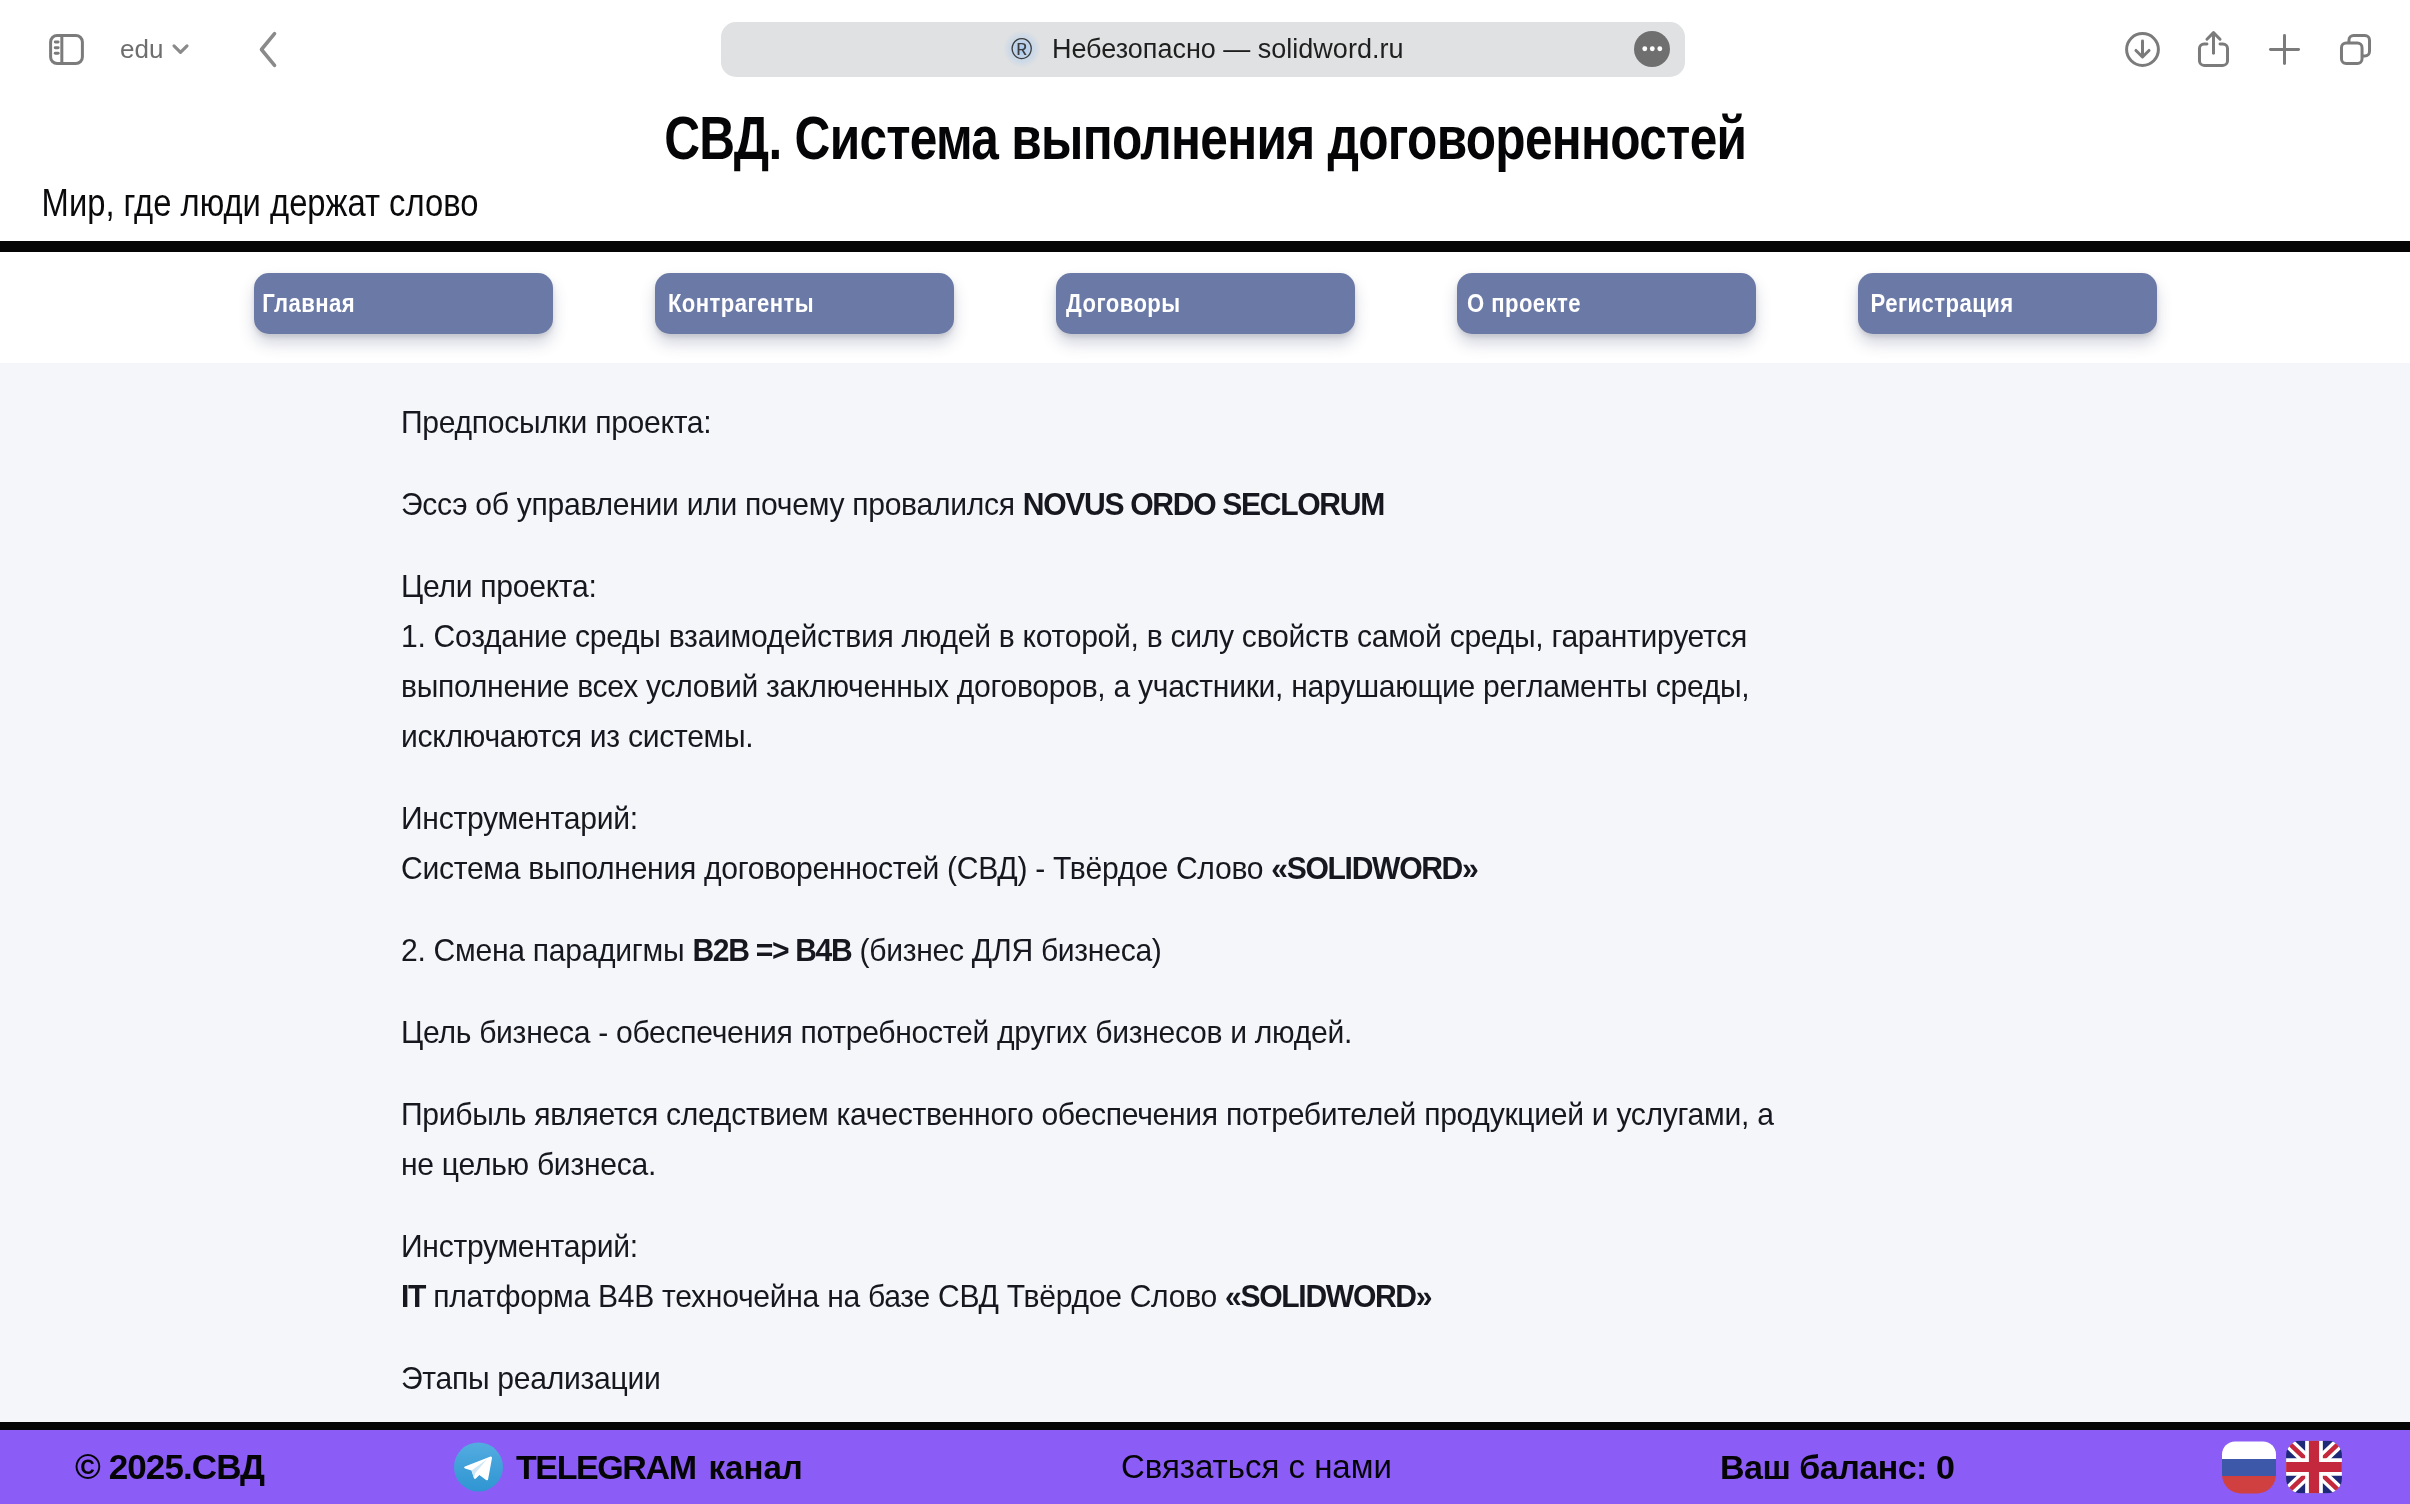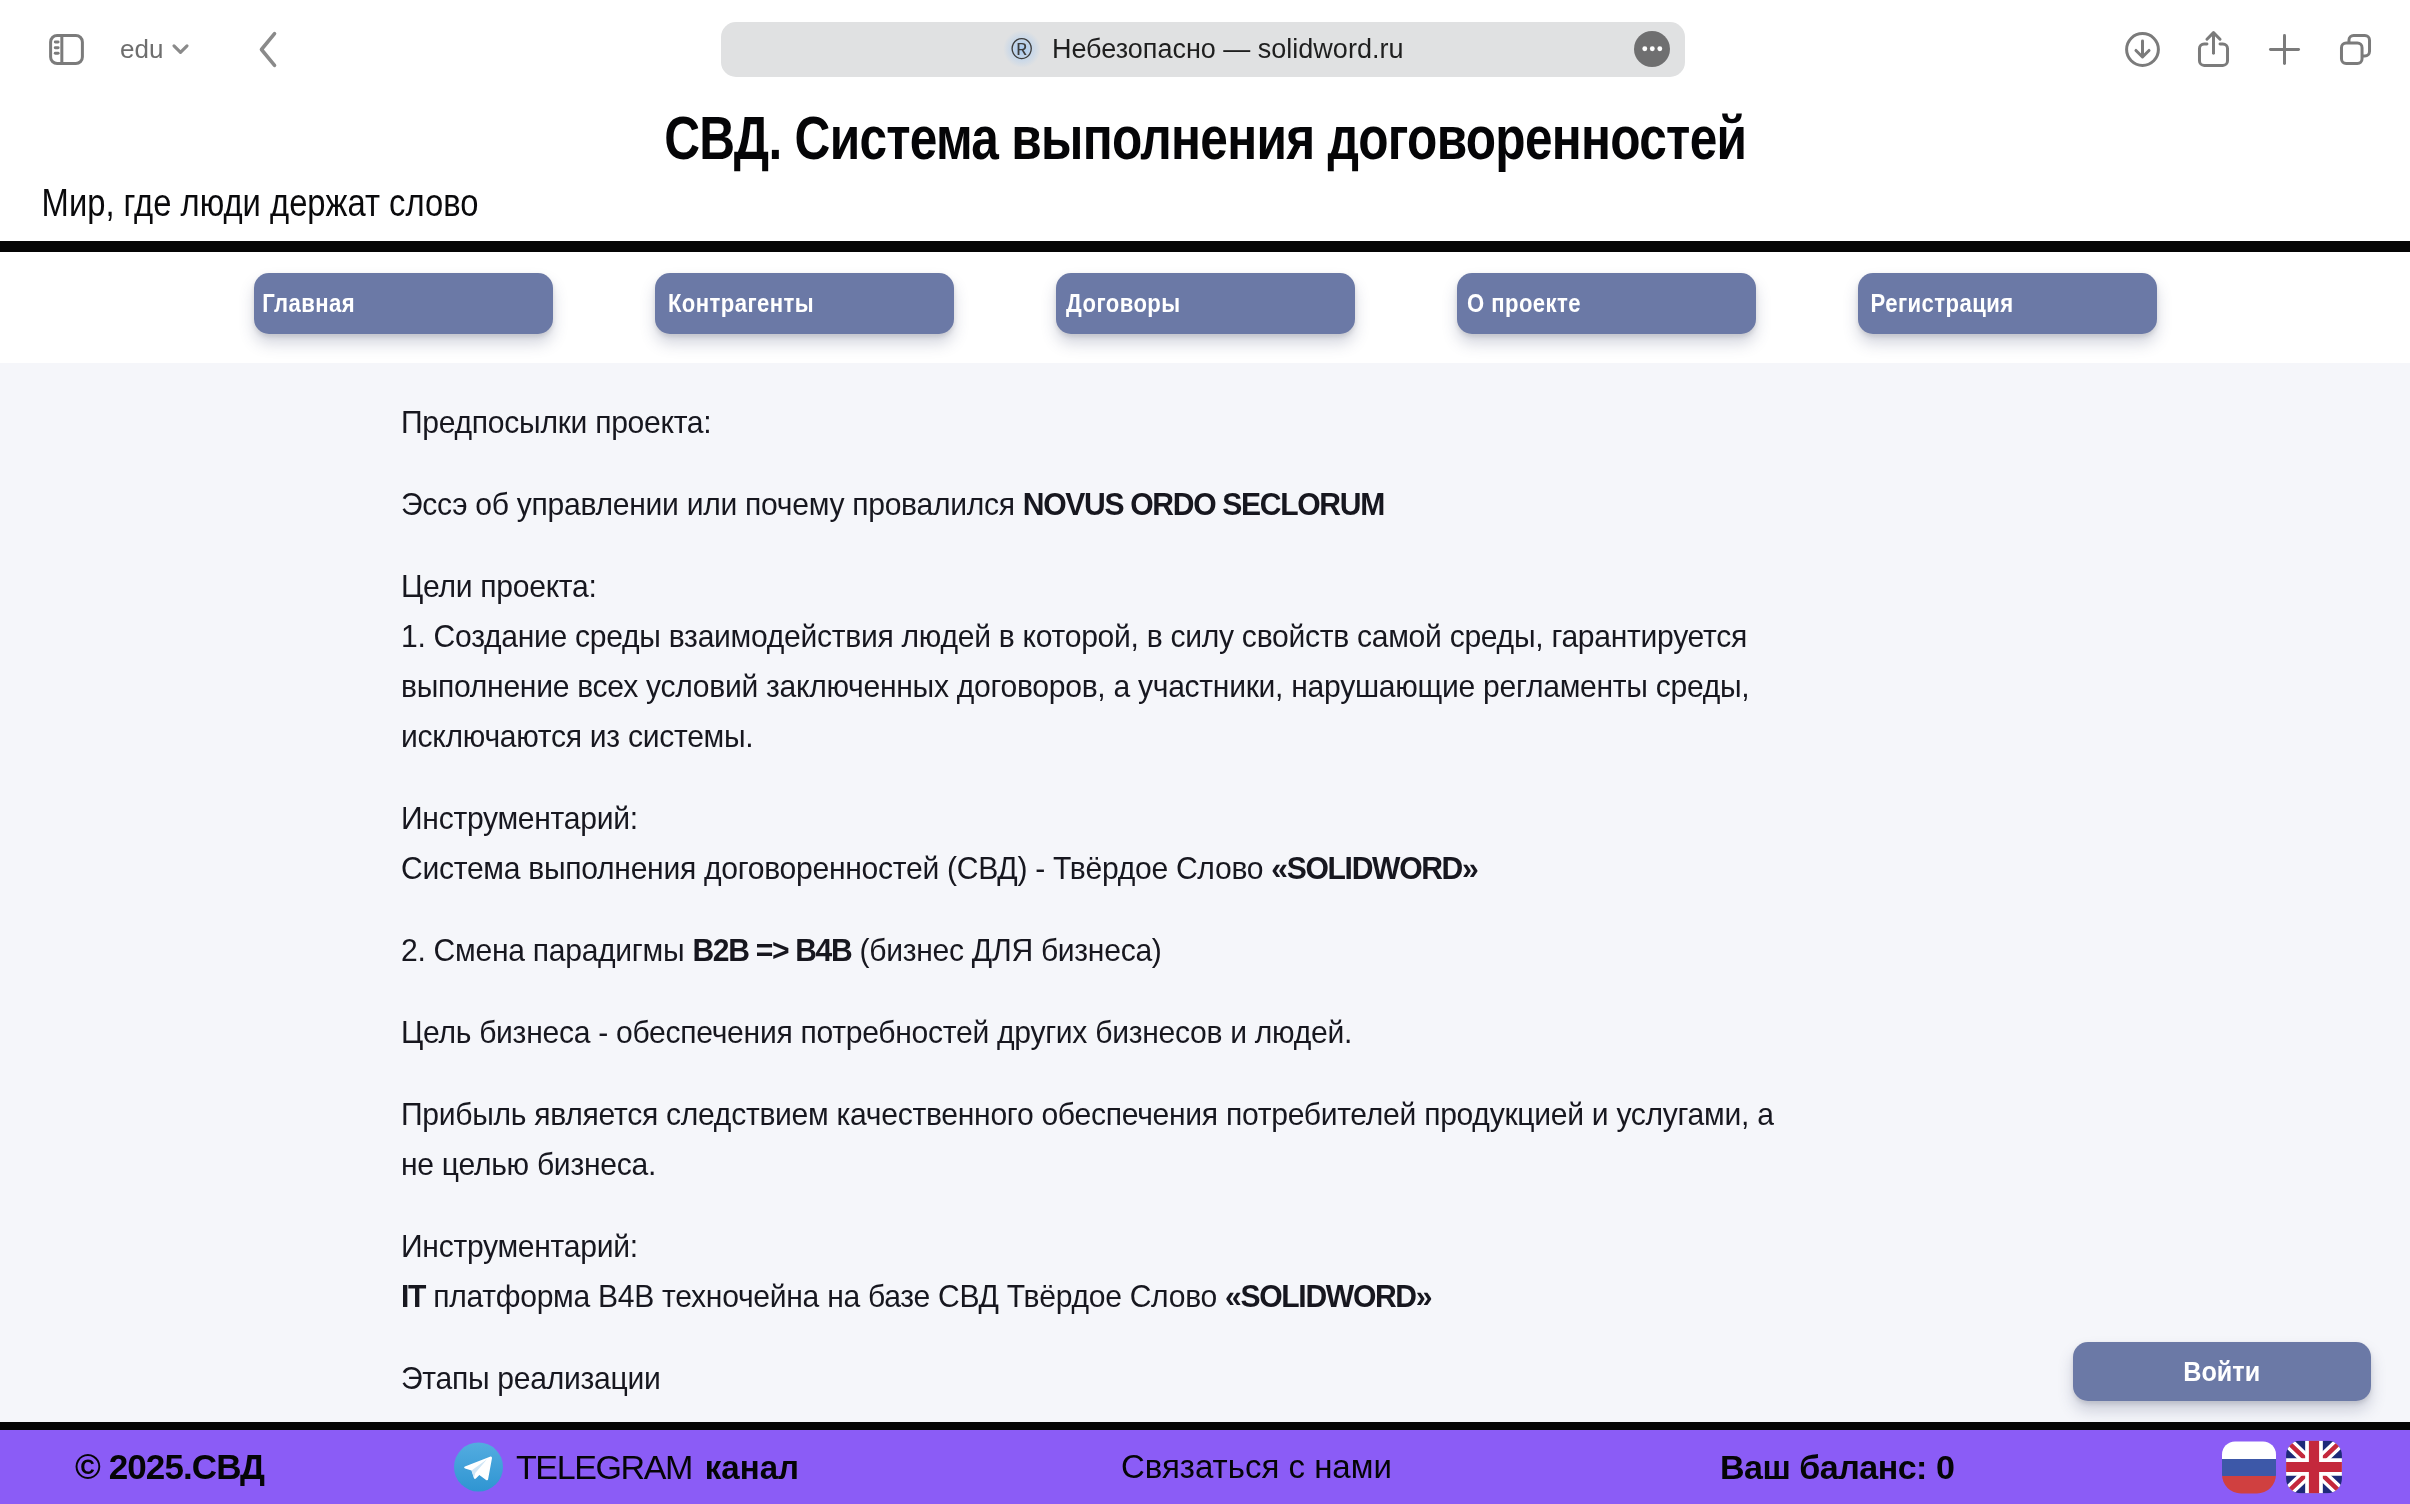--- a/index.html
+++ b/index.html
@@ -55,21 +55,21 @@
   .login-btn span { color:#fff; font-size:28px; font-weight:700; transform:scaleX(.9); }
 
   
   .footer { position:absolute; left:0; top:1430px; width:2411px; height:74px; background:#8b5cf6;padding-left:39px; }
   .f-item { position:absolute; top:50%; transform:translateY(-50%); display:flex; align-items:center; }
   .f-copy { left:75px; font-size:35px; font-weight:700; letter-spacing:-0.9px; color:#050507; }
   .f-tg { left:454px; gap:13px; cursor:pointer; }
   .tg-circle { width:49px; height:49px; border-radius:50%;
                background:linear-gradient(180deg,#53ace0 0%, var(--telegram,#2f95d2) 100%);
                display:flex; align-items:center; justify-content:center; }
-  .tg-bold { font-size:34px; font-weight:400; letter-spacing:-1.4px; color:#050507; }
+  .tg-bold { font-size:34px; font-weight:700; letter-spacing:-1.4px; color:#050507; }
   .tg-rest { font-size:33px; color:#050507;font-weight:bold; }
   .f-contact { left:1121px; font-size:33px; color:#050507; cursor:pointer; }
   .f-balance { left:1720px; font-size:34px; font-weight:700; letter-spacing:-0.5px; color:#050507; }
   .f-flags { right:69px; gap:10.4px; }
   .flag-ru { width:54px; height:52px; border-radius:13px 13px 19px 19px; cursor:pointer;
              background:linear-gradient(180deg,#fff 0%,#fff 33%,#3d58a8 33%,#3d58a8 66%,#d04040 66%,#d04040 100%); }
   .flag-uk { width:56px; height:53px; border-radius:15px; overflow:hidden; cursor:pointer; }
 </style>
 </head>
 <body>
@@ -232,23 +232,20 @@
         <span class="bb">IT</span><span> платформа В4В техночейна на базе СВД Твёрдое Слово </span><span class="bb">«SOLIDWORD»</span>
       </div>
     </div>
 
     <div class="para">
       <div class="tline"><span>Этапы реализации</span></div>
     </div>
 
   </div>
 
-  <button class="login-btn">
-    <span>Войти</span>
-  </button>
 </div>
 
 <div class="divider-bottom"></div>
 
 <div class="footer">
   <div class="f-item f-copy">© 2025.СВД</div>
 
   <div class="f-item f-tg">
     <span class="tg-circle">
       <svg width="49" height="49" viewBox="0 0 52 52">

